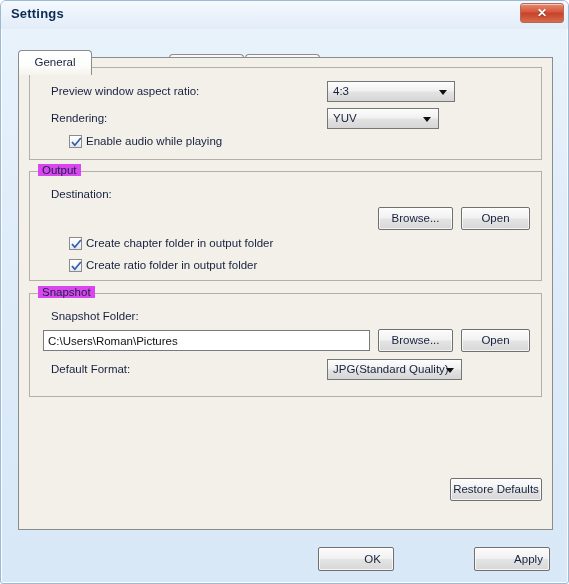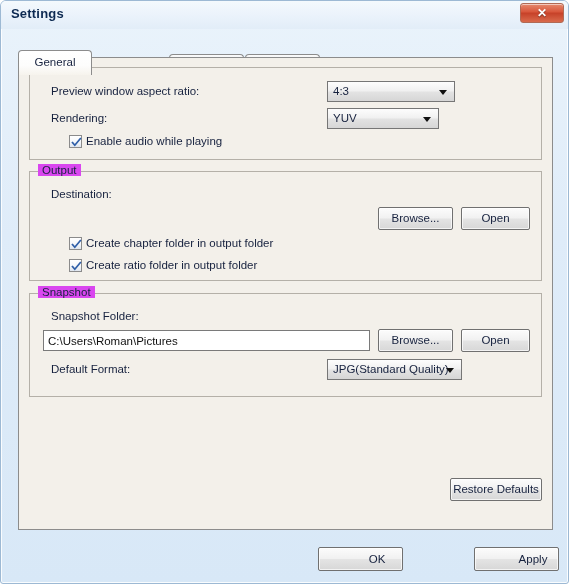--- a/index.html
+++ b/index.html
@@ -235,21 +235,21 @@
     top: 0;
     line-height: 15px;
     font-size: 11.5px;
     color: #16213e;
   }
 
   
   .footer-btn {
     position: absolute;
     box-sizing: border-box;
-    width: 85px;
+    width: 76px;
     height: 24px;
     border: 1px solid #707070;
     border-radius: 2px;
     background: linear-gradient(to bottom, #fcfcfc 0%, #f1f1f1 48%, #e4e4e4 52%, #d7d7d7 100%);
     text-align: center;
     line-height: 22px;
     font-size: 11.5px;
     color: #16213e;
     cursor: pointer;
     box-shadow: inset 0 0 0 1px rgba(255,255,255,0.7);

